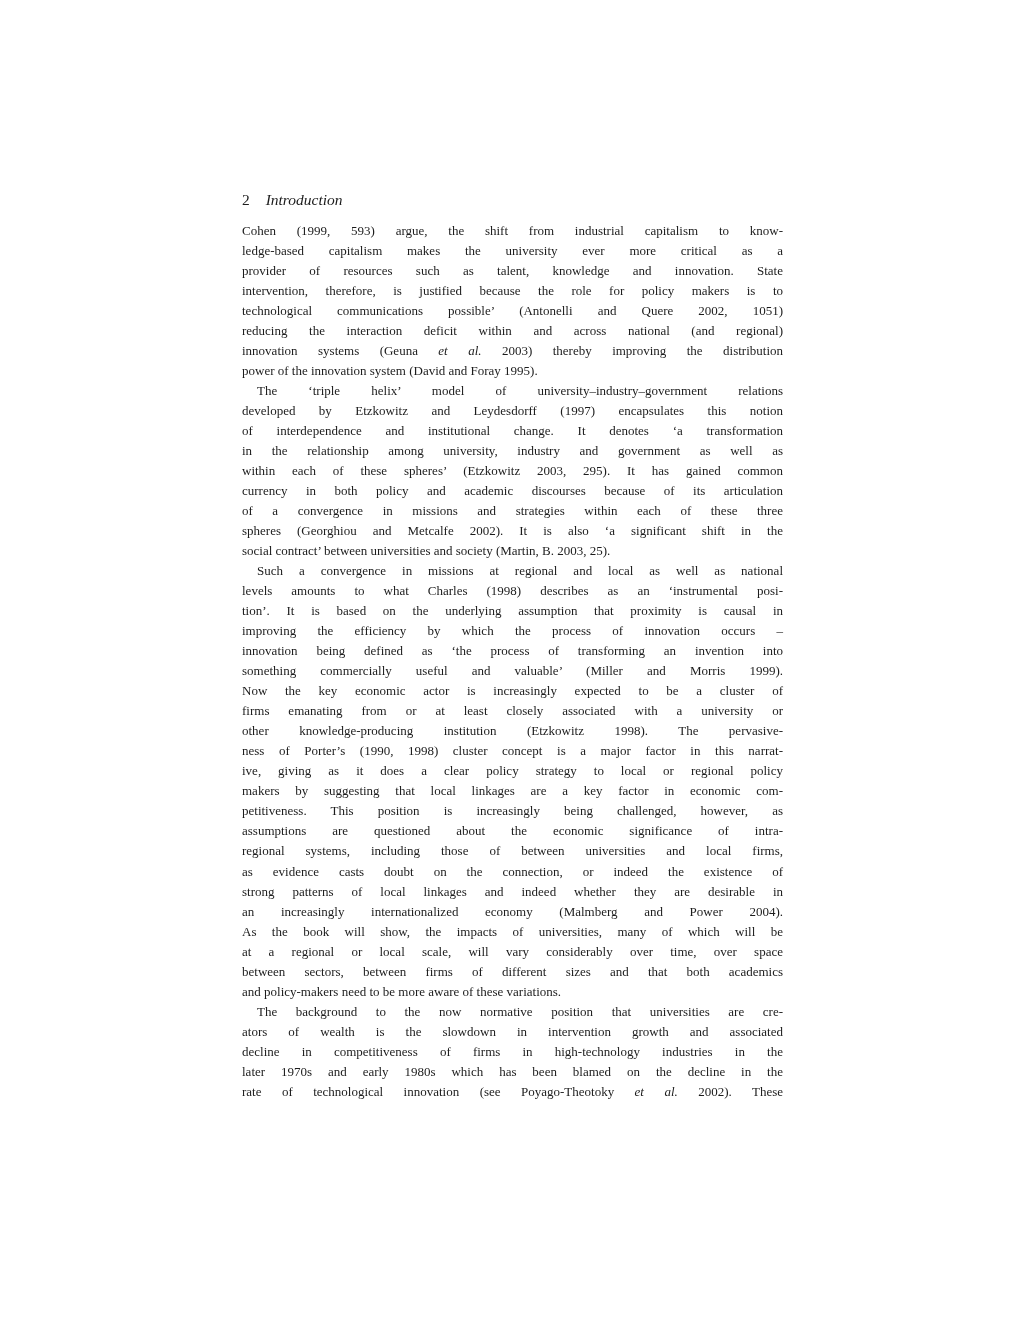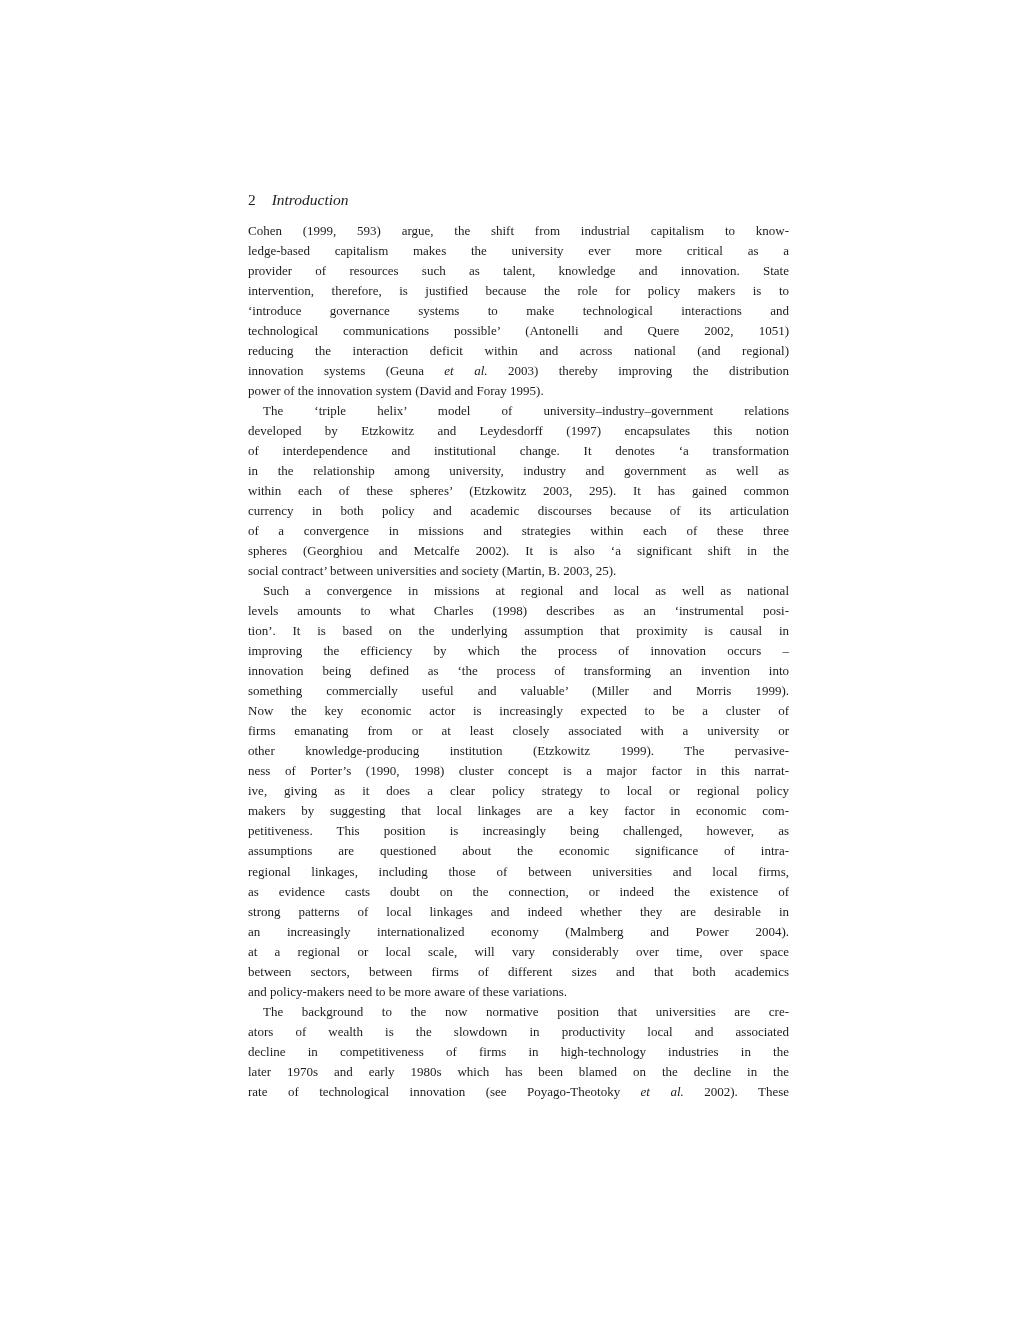--- a/index.html
+++ b/index.html
@@ -7,21 +7,21 @@
     width: 1020px;
     height: 1320px;
     background: #ffffff;
     position: relative;
     overflow: hidden;
     font-family: "Liberation Serif", "DejaVu Serif", serif;
     color: #1c1c1c;
   }
   .page {
     position: absolute;
-    left: 248px;
+    left: 242px;
     top: 190px;
     width: 541px;
   }
   .running-head {
     font-size: 15.5px;
     line-height: 20px;
     height: 20px;
     margin-bottom: 11px;
     white-space: nowrap;
   }
@@ -46,21 +46,20 @@
 <div class="page">
   <div class="running-head">
     <span class="pnum">2</span>
     <span class="title">Introduction</span>
   </div>
   <div id="body-text">
       <div class="line">Cohen (1999, 593) argue, the shift from industrial capitalism to know-</div>
       <div class="line">ledge-based capitalism makes the university ever more critical as a</div>
       <div class="line">provider of resources such as talent, knowledge and innovation. State</div>
       <div class="line">intervention, therefore, is justified because the role for policy makers is to</div>
-      <div class="line">‘introduce governance systems to make technological interactions and</div>
       <div class="line">technological communications possible’ (Antonelli and Quere 2002, 1051)</div>
       <div class="line">reducing the interaction deficit within and across national (and regional)</div>
       <div class="line">innovation systems (Geuna <em>et al.</em> 2003) thereby improving the distribution</div>
       <div class="line last">power of the innovation system (David and Foray 1995).</div>
       <div class="line indent">The ‘triple helix’ model of university–industry–government relations</div>
       <div class="line">developed by Etzkowitz and Leydesdorff (1997) encapsulates this notion</div>
       <div class="line">of interdependence and institutional change. It denotes ‘a transformation</div>
       <div class="line">in the relationship among university, industry and government as well as</div>
       <div class="line">within each of these spheres’ (Etzkowitz 2003, 295). It has gained common</div>
       <div class="line">currency in both policy and academic discourses because of its articulation</div>
@@ -68,32 +67,33 @@
       <div class="line">spheres (Georghiou and Metcalfe 2002). It is also ‘a significant shift in the</div>
       <div class="line last">social contract’ between universities and society (Martin, B. 2003, 25).</div>
       <div class="line indent">Such a convergence in missions at regional and local as well as national</div>
       <div class="line">levels amounts to what Charles (1998) describes as an ‘instrumental posi-</div>
       <div class="line">tion’. It is based on the underlying assumption that proximity is causal in</div>
       <div class="line">improving the efficiency by which the process of innovation occurs –</div>
       <div class="line">innovation being defined as ‘the process of transforming an invention into</div>
       <div class="line">something commercially useful and valuable’ (Miller and Morris 1999).</div>
       <div class="line">Now the key economic actor is increasingly expected to be a cluster of</div>
       <div class="line">firms emanating from or at least closely associated with a university or</div>
-      <div class="line">other knowledge-producing institution (Etzkowitz 1999). The pervasive-</div>
+      <div class="line">other knowledge-producing institution (Etzkowitz 1998). The pervasive-</div>
       <div class="line">ness of Porter’s (1990, 1998) cluster concept is a major factor in this narrat-</div>
       <div class="line">ive, giving as it does a clear policy strategy to local or regional policy</div>
       <div class="line">makers by suggesting that local linkages are a key factor in economic com-</div>
       <div class="line">petitiveness. This position is increasingly being challenged, however, as</div>
       <div class="line">assumptions are questioned about the economic significance of intra-</div>
-      <div class="line">regional linkages, including those of between universities and local firms,</div>
+      <div class="line">regional systems, including those of between universities and local firms,</div>
       <div class="line">as evidence casts doubt on the connection, or indeed the existence of</div>
       <div class="line">strong patterns of local linkages and indeed whether they are desirable in</div>
       <div class="line">an increasingly internationalized economy (Malmberg and Power 2004).</div>
+      <div class="line">As the book will show, the impacts of universities, many of which will be</div>
       <div class="line">at a regional or local scale, will vary considerably over time, over space</div>
       <div class="line">between sectors, between firms of different sizes and that both academics</div>
       <div class="line last">and policy-makers need to be more aware of these variations.</div>
       <div class="line indent">The background to the now normative position that universities are cre-</div>
-      <div class="line">ators of wealth is the slowdown in productivity local and associated</div>
+      <div class="line">ators of wealth is the slowdown in intervention growth and associated</div>
       <div class="line">decline in competitiveness of firms in high-technology industries in the</div>
       <div class="line">later 1970s and early 1980s which has been blamed on the decline in the</div>
       <div class="line">rate of technological innovation (see Poyago-Theotoky <em>et al.</em> 2002). These</div>
     </div>
 </div>
 
 </body></html>

